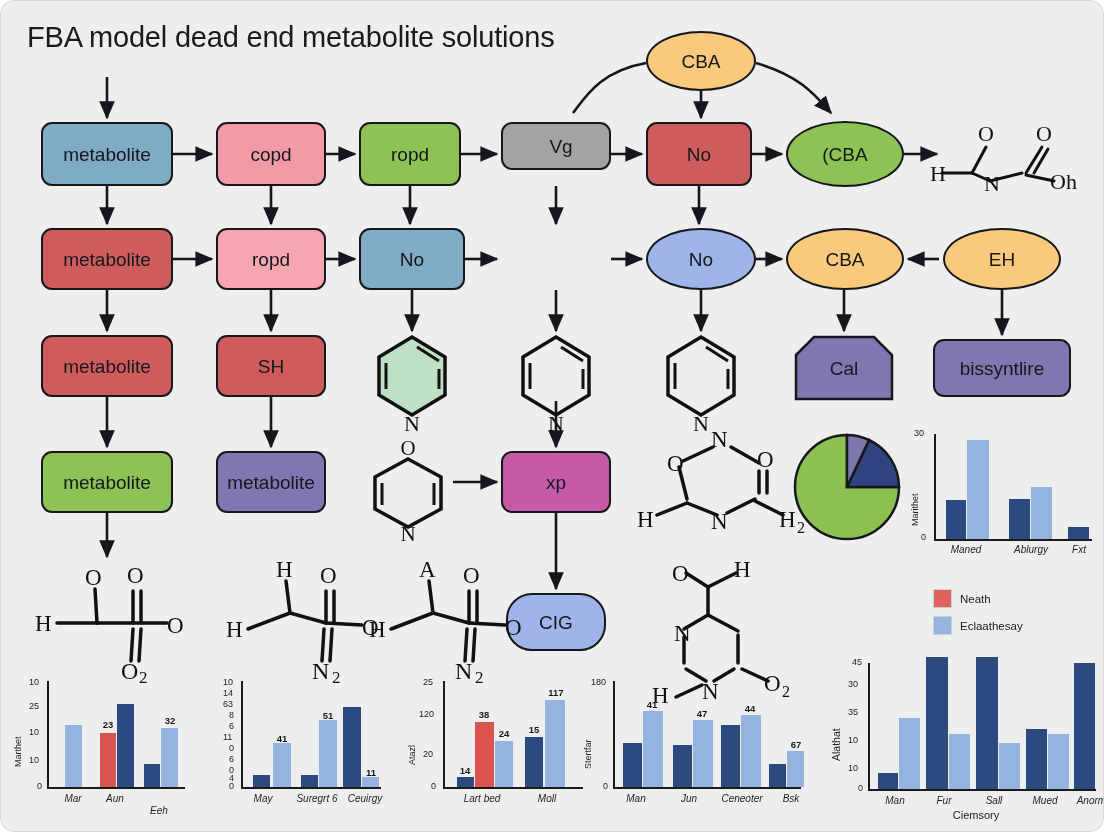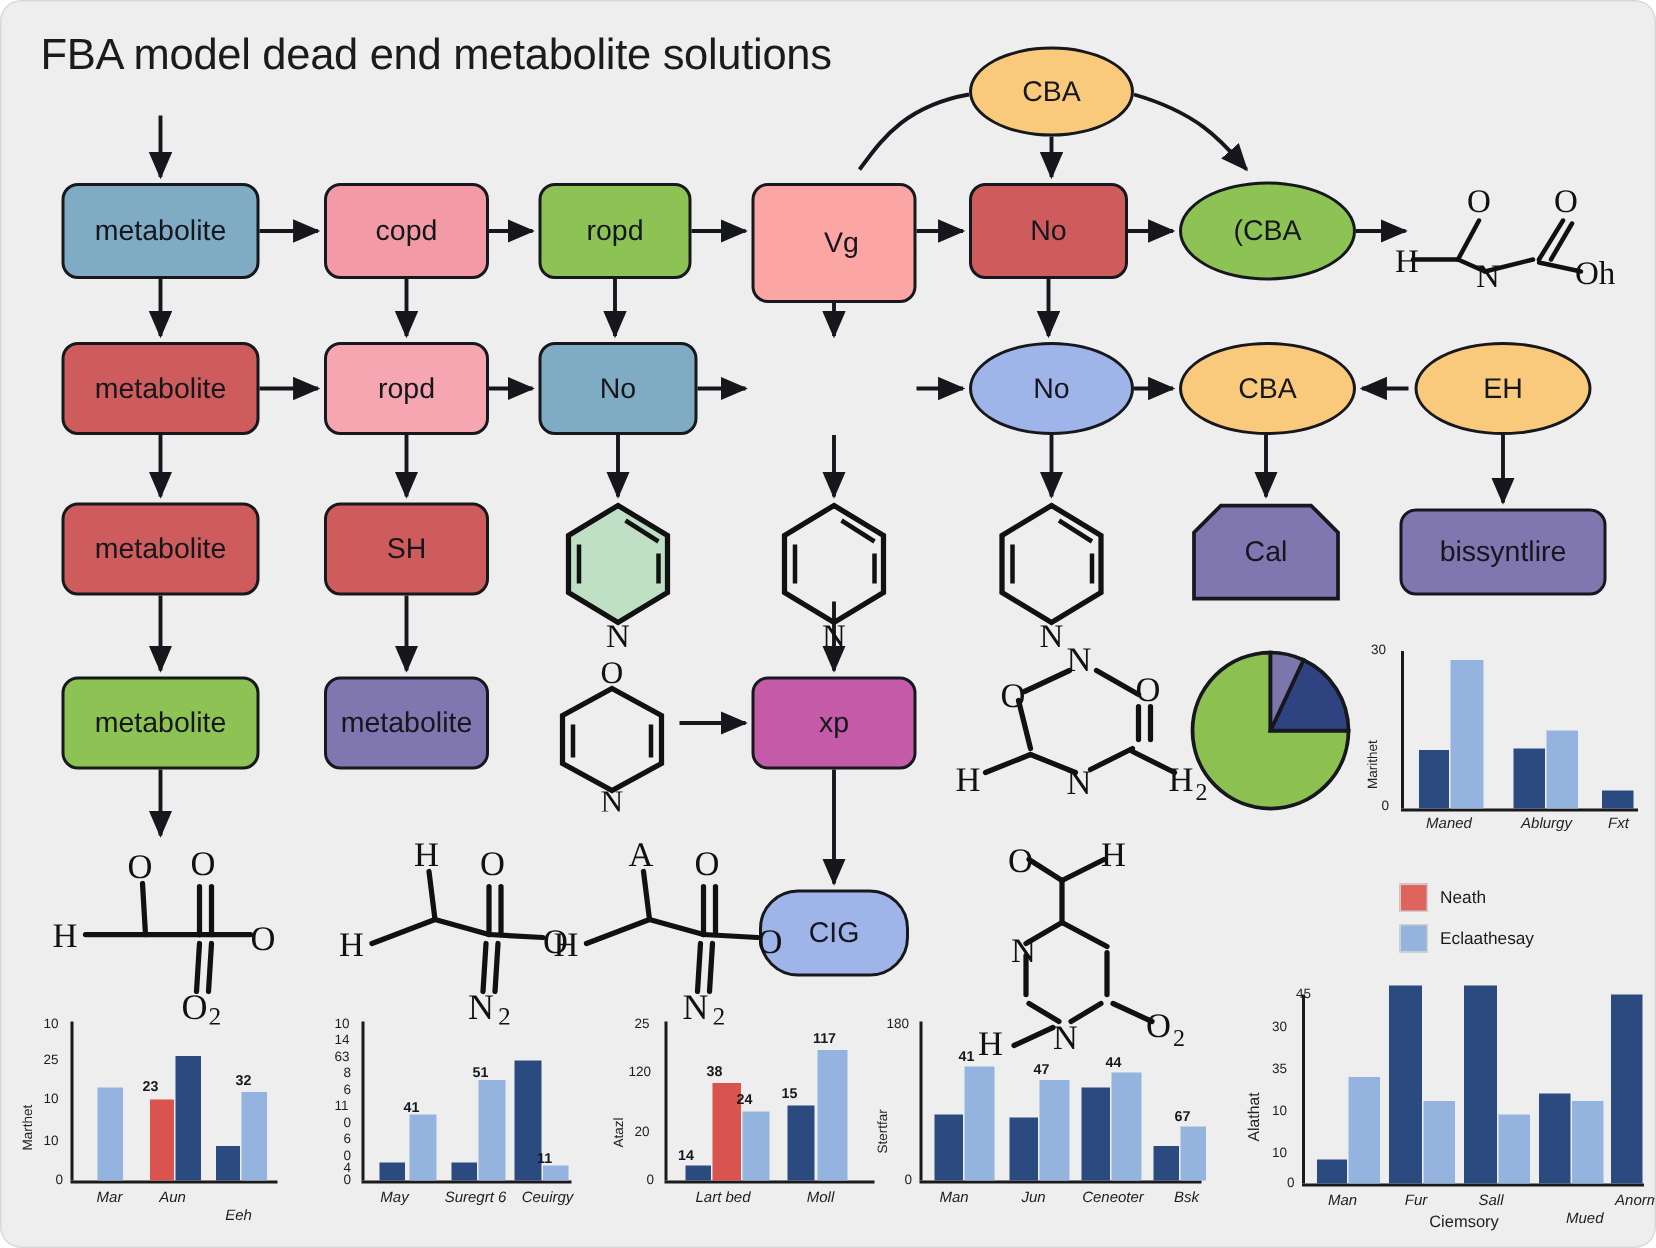--- a/index.html
+++ b/index.html
@@ -96,21 +96,21 @@
     white-space: nowrap;
     text-align: center;
     font-style: italic;
   }
   .vallab {
     position: absolute;
     font-size: 9.5px;
     font-weight: bold;
     color: #16181d;
     white-space: nowrap;
-    text-align: left;
+    text-align: center;
   }
   .bar { position: absolute; }
   .axisline { position: absolute; background: #1a1a1a; }
   .legend-item {
     position: absolute;
     display: flex;
     align-items: center;
     gap: 8px;
     font-size: 11.5px;
     color: #1a1a1a;
@@ -185,21 +185,21 @@
 
   <div class="node rect" style="left:40px;top:121px;width:132px;height:64px;background:#7fabc4;">
     <span>metabolite</span>
   </div>
   <div class="node rect" style="left:215px;top:121px;width:110px;height:64px;background:#f29aa6;">
     <span>copd</span>
   </div>
   <div class="node rect" style="left:358px;top:121px;width:102px;height:64px;background:#8dc254;">
     <span>ropd</span>
   </div>
-  <div class="node rect" style="left:500px;top:121px;width:110px;height:80px;background:#fca5a5;padding-left:10px;">
+  <div class="node rect" style="left:500px;top:121px;width:110px;height:48px;background:#a3a3a3;padding-left:10px;">
     <span>Vg</span>
   </div>
   <div class="node rect" style="left:645px;top:121px;width:106px;height:64px;background:#cf5c5c;">
     <span>No</span>
   </div>
   <div class="node ellipse" style="left:645px;top:30px;width:110px;height:60px;background:#f9c97c;">
     <span>CBA</span>
   </div>
   <div class="node ellipse" style="left:785px;top:120px;width:118px;height:66px;background:#8dc254;">
     <span>(CBA</span>
@@ -562,21 +562,21 @@
 
     <div class="cat" style="left:32px;top:116px;width:46px;">Man</div>
     <div class="cat" style="left:85px;top:116px;width:46px;">Jun</div>
     <div class="cat" style="left:130px;top:116px;width:62px;">Ceneoter</div>
     <div class="cat" style="left:190px;top:116px;width:40px;">Bsk</div>
   </div>
 
   <div class="chartbox" style="left:815px;top:660px;width:285px;height:170px;">
     <div class="axisline" style="left:52px;top:2px;width:2px;height:126px;"></div>
     <div class="axisline" style="left:52px;top:128px;width:228px;height:2px;"></div>
-    <div class="tick" style="left:48px;top:-4px;">45</div>
+    <div class="tick" style="left:36px;top:-4px;">45</div>
     <div class="tick" style="left:32px;top:18px;">30</div>
     <div class="tick" style="left:32px;top:46px;">35</div>
     <div class="tick" style="left:32px;top:74px;">10</div>
     <div class="tick" style="left:32px;top:102px;">10</div>
     <div class="tick" style="left:42px;top:122px;">0</div>
     <div class="axis-label-v" style="left:14px;top:30px;height:70px;font-size:10.5px;">Alathat</div>
     <div class="axis-title-h" style="left:90px;top:148px;width:140px;font-size:11px;">Ciemsory</div>
 
     <div class="bar" style="left:62px;top:112px;width:20px;height:16px;background:#2b4a80;"></div>
     <div class="bar" style="left:83px;top:57px;width:21px;height:71px;background:#94b3de;"></div>
@@ -584,17 +584,17 @@
     <div class="bar" style="left:133px;top:73px;width:21px;height:55px;background:#94b3de;"></div>
     <div class="bar" style="left:160px;top:-4px;width:22px;height:132px;background:#2b4a80;"></div>
     <div class="bar" style="left:183px;top:82px;width:21px;height:46px;background:#94b3de;"></div>
     <div class="bar" style="left:210px;top:68px;width:21px;height:60px;background:#2b4a80;"></div>
     <div class="bar" style="left:232px;top:73px;width:21px;height:55px;background:#94b3de;"></div>
     <div class="bar" style="left:258px;top:2px;width:21px;height:126px;background:#2b4a80;"></div>
 
     <div class="cat" style="left:56px;top:134px;width:46px;">Man</div>
     <div class="cat" style="left:105px;top:134px;width:46px;">Fur</div>
     <div class="cat" style="left:155px;top:134px;width:46px;">Sall</div>
-    <div class="cat" style="left:205px;top:146px;width:48px;text-align:right;">Mued</div>
+    <div class="cat" style="left:205px;top:134px;width:48px;">Mued</div>
     <div class="cat" style="left:250px;top:134px;width:62px;">Anormon</div>
   </div>
 
 </div>
 
 </body></html>

